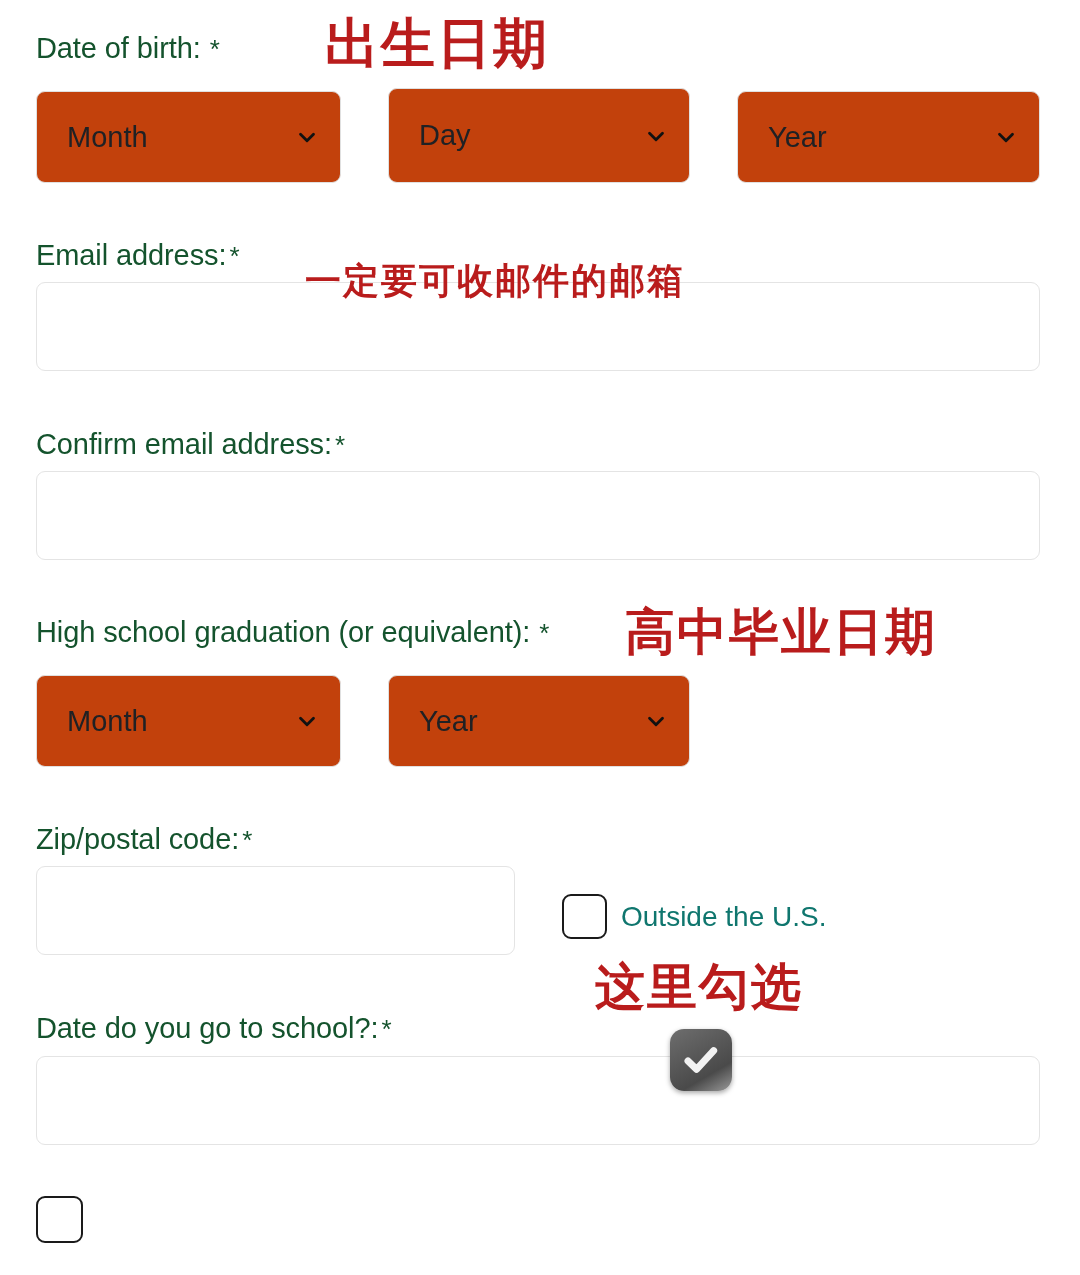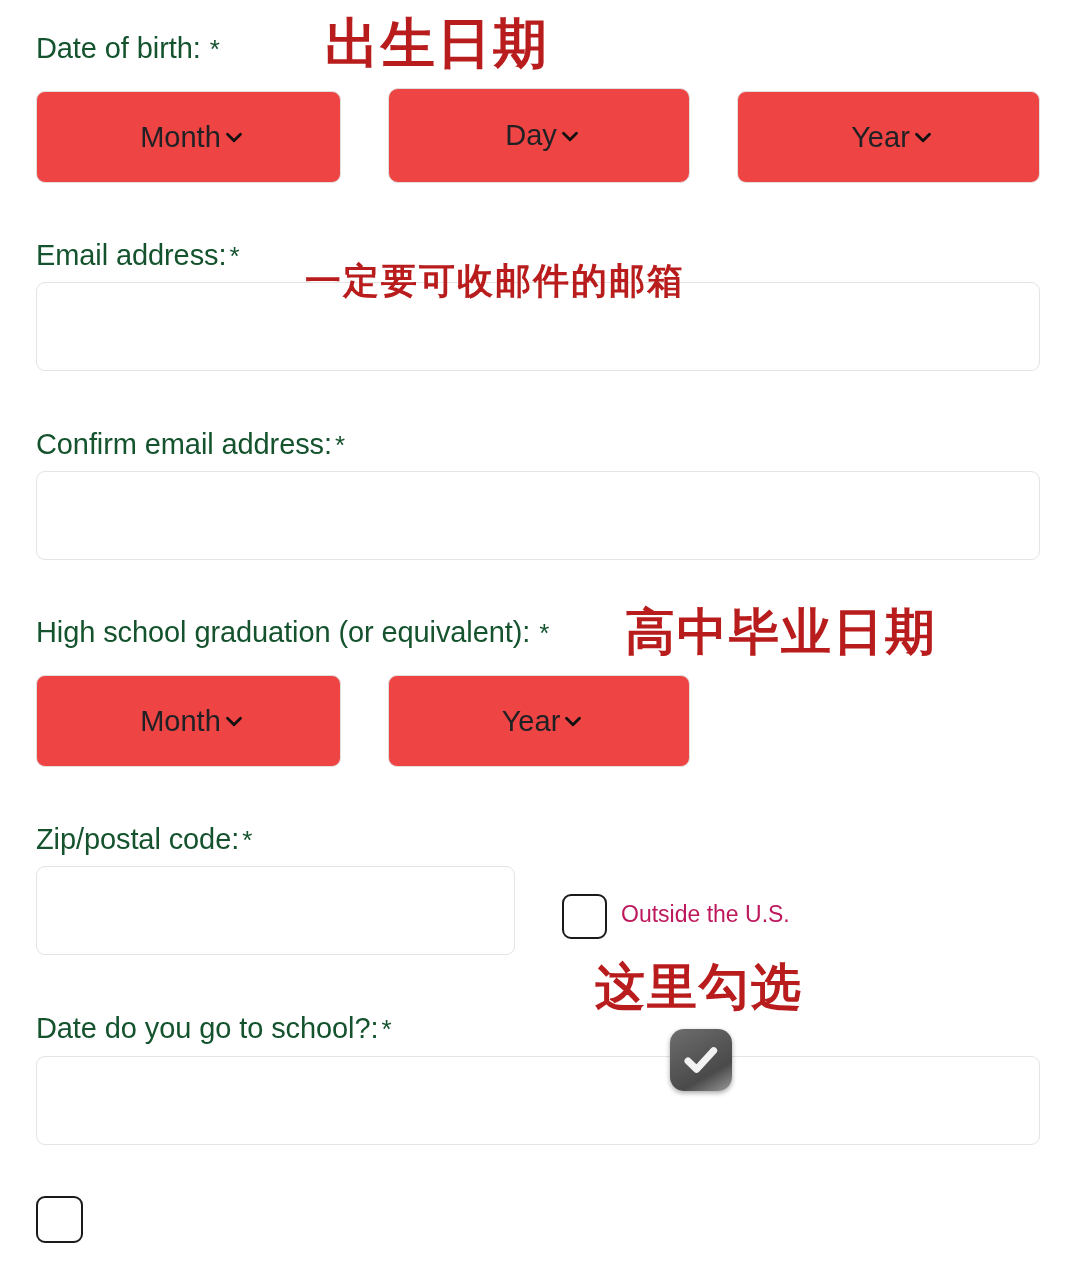--- a/index.html
+++ b/index.html
@@ -38,26 +38,26 @@
     margin-left: 3px;
   }
   .field-label .req.spaced {
     margin-left: 9px;
   }
 
   
   .select-box {
     position: absolute;
     box-sizing: border-box;
-    background: #ef4444;
+    background: #c2410c;
     border: 1.6px solid #e0e0e0;
     border-radius: 9px;
     display: flex;
     align-items: center;
-    justify-content: center;
+    justify-content: space-between;
     padding: 0 20px 0 30px;
   }
   .select-box .sel-text {
     font-size: 29px;
     color: #202124;
     line-height: 1;
   }
   .chev {
     width: 26px;
     height: 26px;
@@ -77,23 +77,23 @@
   
   .cbox {
     position: absolute;
     box-sizing: border-box;
     background: #ffffff;
     border: 2.6px solid #1a1a1a;
     border-radius: 9px;
   }
   .cbox-label {
     position: absolute;
-    font-size: 23px;
-    line-height: 1;
-    color: #be185d;
+    font-size: 28px;
+    line-height: 1;
+    color: #0f766e;
     white-space: nowrap;
   }
 
   
   .anno {
     position: absolute;
     color: #b91c1c;
     font-weight: 700;
     white-space: nowrap;
     line-height: 1;
@@ -126,21 +126,21 @@
 
   <div class="anno" style="left:325px; top:17px; font-size:54px;">出生日期</div>
 
   <div class="select-box" style="left:36px; top:91px; width:305px; height:92px;">
     <span class="sel-text">Month</span>
     <svg class="chev" viewBox="0 0 24 24">
       <path d="M6 9.5 L12 15.5 L18 9.5" fill="none" stroke="#111" stroke-width="2.6" stroke-linecap="round" stroke-linejoin="round"></path>
     </svg>
   </div>
 
-  <div class="select-box" style="left:388px; top:88px; width:302px; height:95px;border-radius:10px;">
+  <div class="select-box" style="left:388px; top:88px; width:302px; height:95px;">
     <span class="sel-text">Day</span>
     <svg class="chev" viewBox="0 0 24 24">
       <path d="M6 9.5 L12 15.5 L18 9.5" fill="none" stroke="#111" stroke-width="2.6" stroke-linecap="round" stroke-linejoin="round"></path>
     </svg>
   </div>
 
   <div class="select-box" style="left:737px; top:91px; width:303px; height:92px;">
     <span class="sel-text">Year</span>
     <svg class="chev" viewBox="0 0 24 24">
       <path d="M6 9.5 L12 15.5 L18 9.5" fill="none" stroke="#111" stroke-width="2.6" stroke-linecap="round" stroke-linejoin="round"></path>

